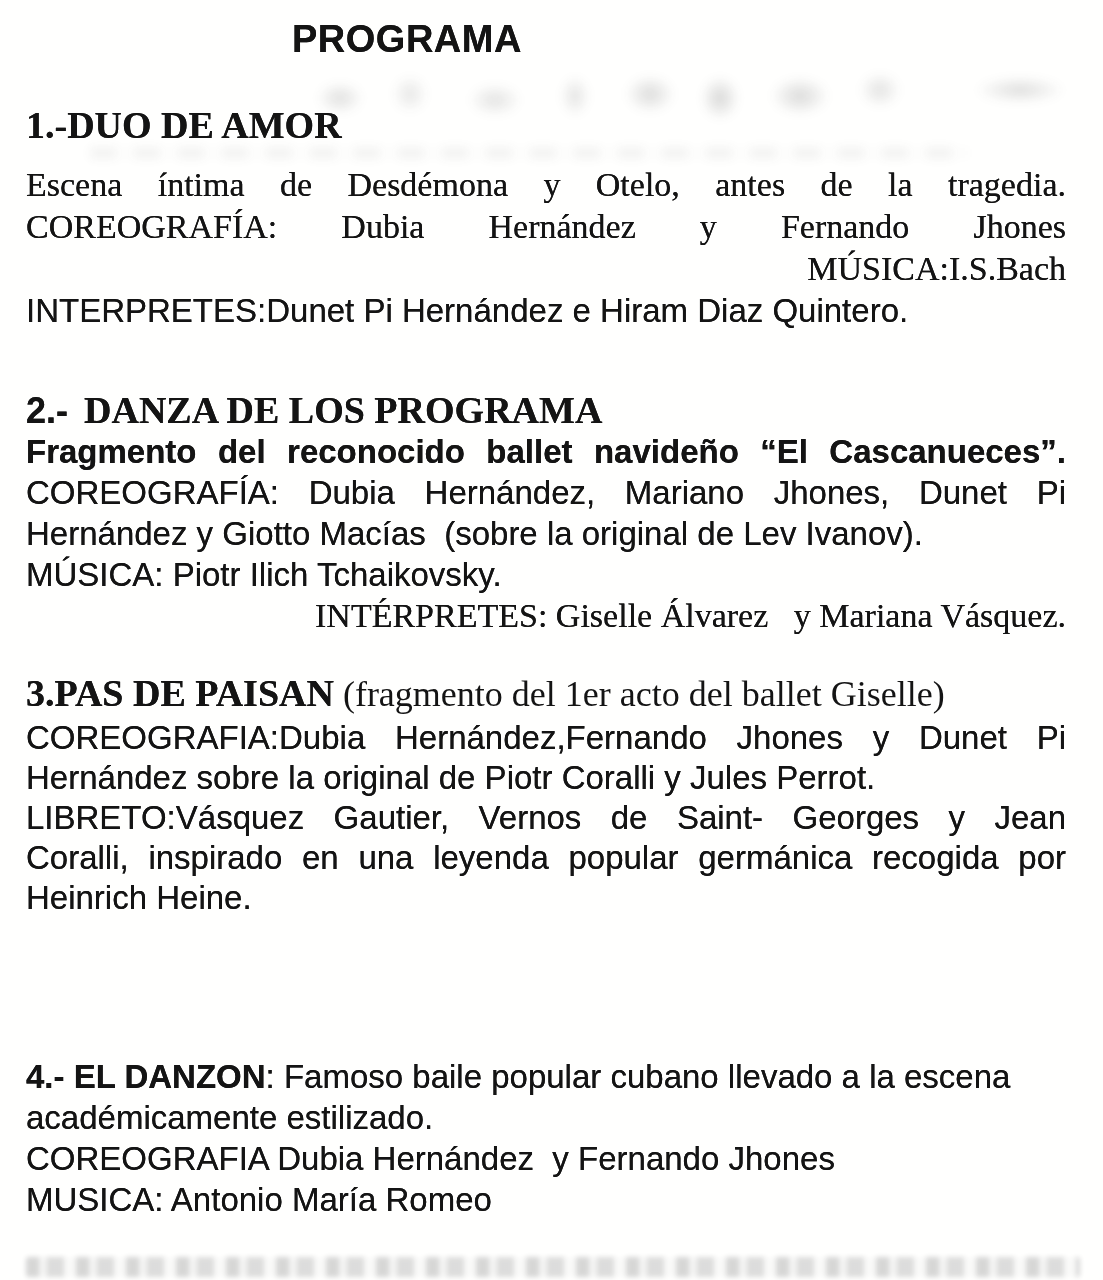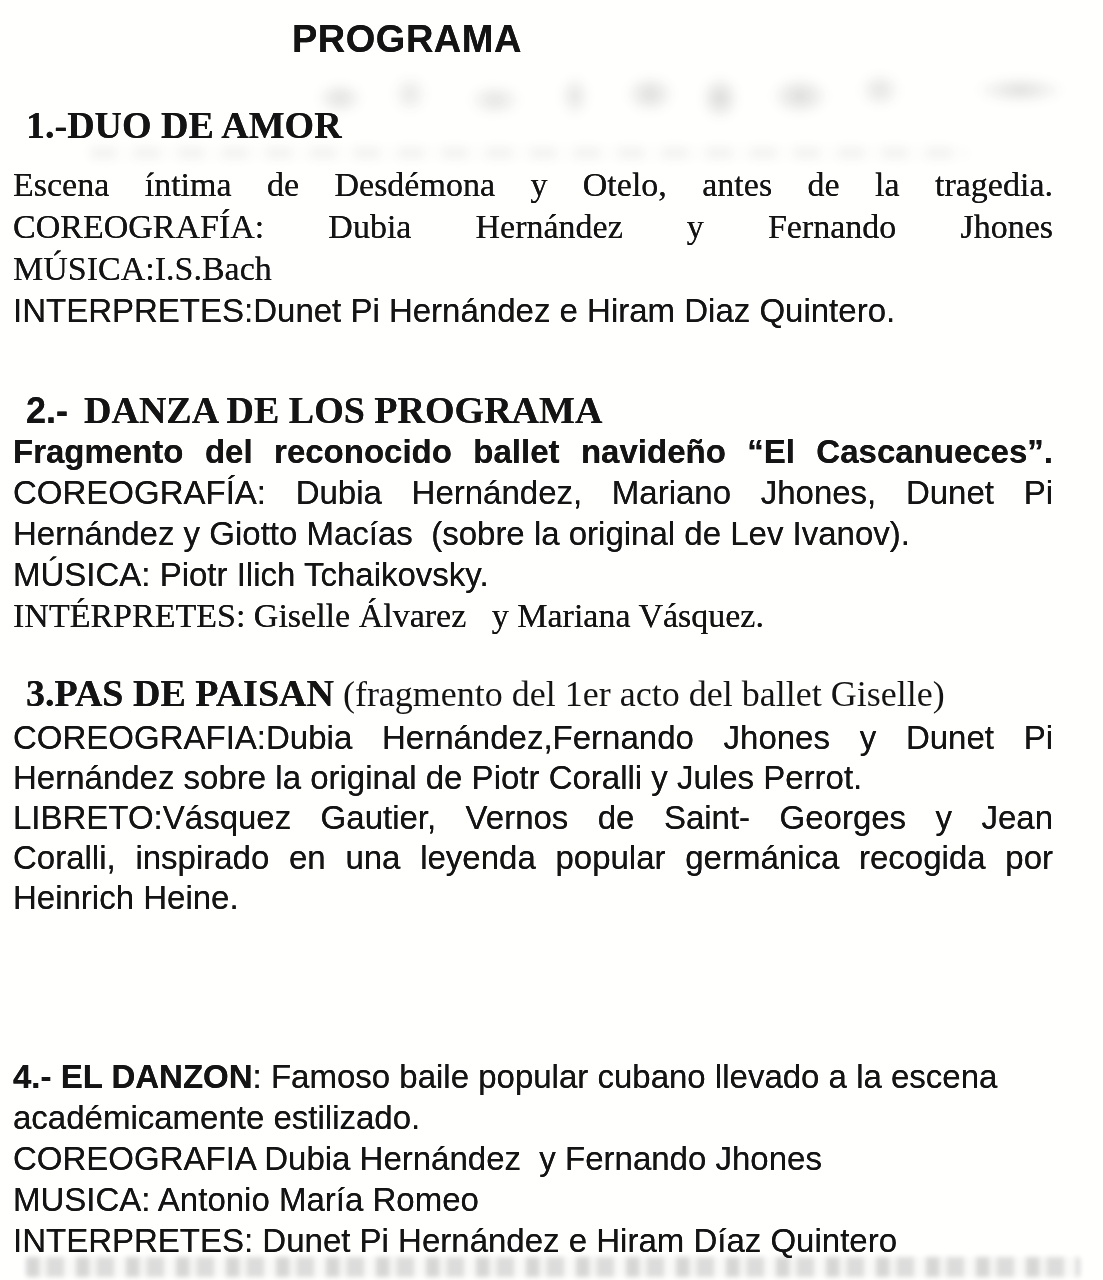--- a/index.html
+++ b/index.html
@@ -30,26 +30,26 @@
     white-space:pre;
   }
   .heading .num-sans {
     font-family:"Liberation Sans", sans-serif;
     font-size:36px; margin-right:16px;
   }
   .heading .rest {
     font-weight:normal; font-size:36px;
     text-shadow:none;
   }
-  .body-block { position:absolute; left:13px; width:1040px; }
+  .body-block { position:absolute; left:26px; width:1040px; }
   .line {
     display:block; white-space:pre-wrap;
     text-shadow:0 0 .4px currentColor;
   }
-  .serif { font-family:"Liberation Serif", serif; font-size:34px; }
+  .serif { font-family:"Liberation Serif", serif; font-size:34px;text-align:right; }
   .sans  { font-family:"Liberation Sans", sans-serif; font-size:33px; }
   .b { font-weight:bold; }
   .just { text-align:justify; text-align-last:justify; white-space:normal; }
   .lh42 .line { line-height:42px; }
   .lh41 .line { line-height:41px; }
   .lh40 .line { line-height:40px; }
 
   
   .ghost-top {
     position:absolute; left:290px; top:64px; width:775px; height:64px;
@@ -120,16 +120,15 @@
     <span class="line sans just">LIBRETO:Vásquez Gautier, Vernos de Saint- Georges y Jean</span>
     <span class="line sans just">Coralli, inspirado en una leyenda popular germánica recogida por</span>
     <span class="line sans">Heinrich Heine.</span>
   </div>
 
   <div class="body-block lh41" style="top:1056px;">
     <span class="line sans"><span class="b">4.- EL DANZON</span><span>: Famoso baile popular cubano llevado a la escena</span></span>
     <span class="line sans">académicamente estilizado.</span>
     <span class="line sans">COREOGRAFIA Dubia Hernández  y Fernando Jhones</span>
     <span class="line sans">MUSICA: Antonio María Romeo</span>
-    <span class="line sans">INTERPRETES: Dunet Pi Hernández e Hiram Díaz Quintero</span>
   </div>
 
 </div>
 
 </body></html>

